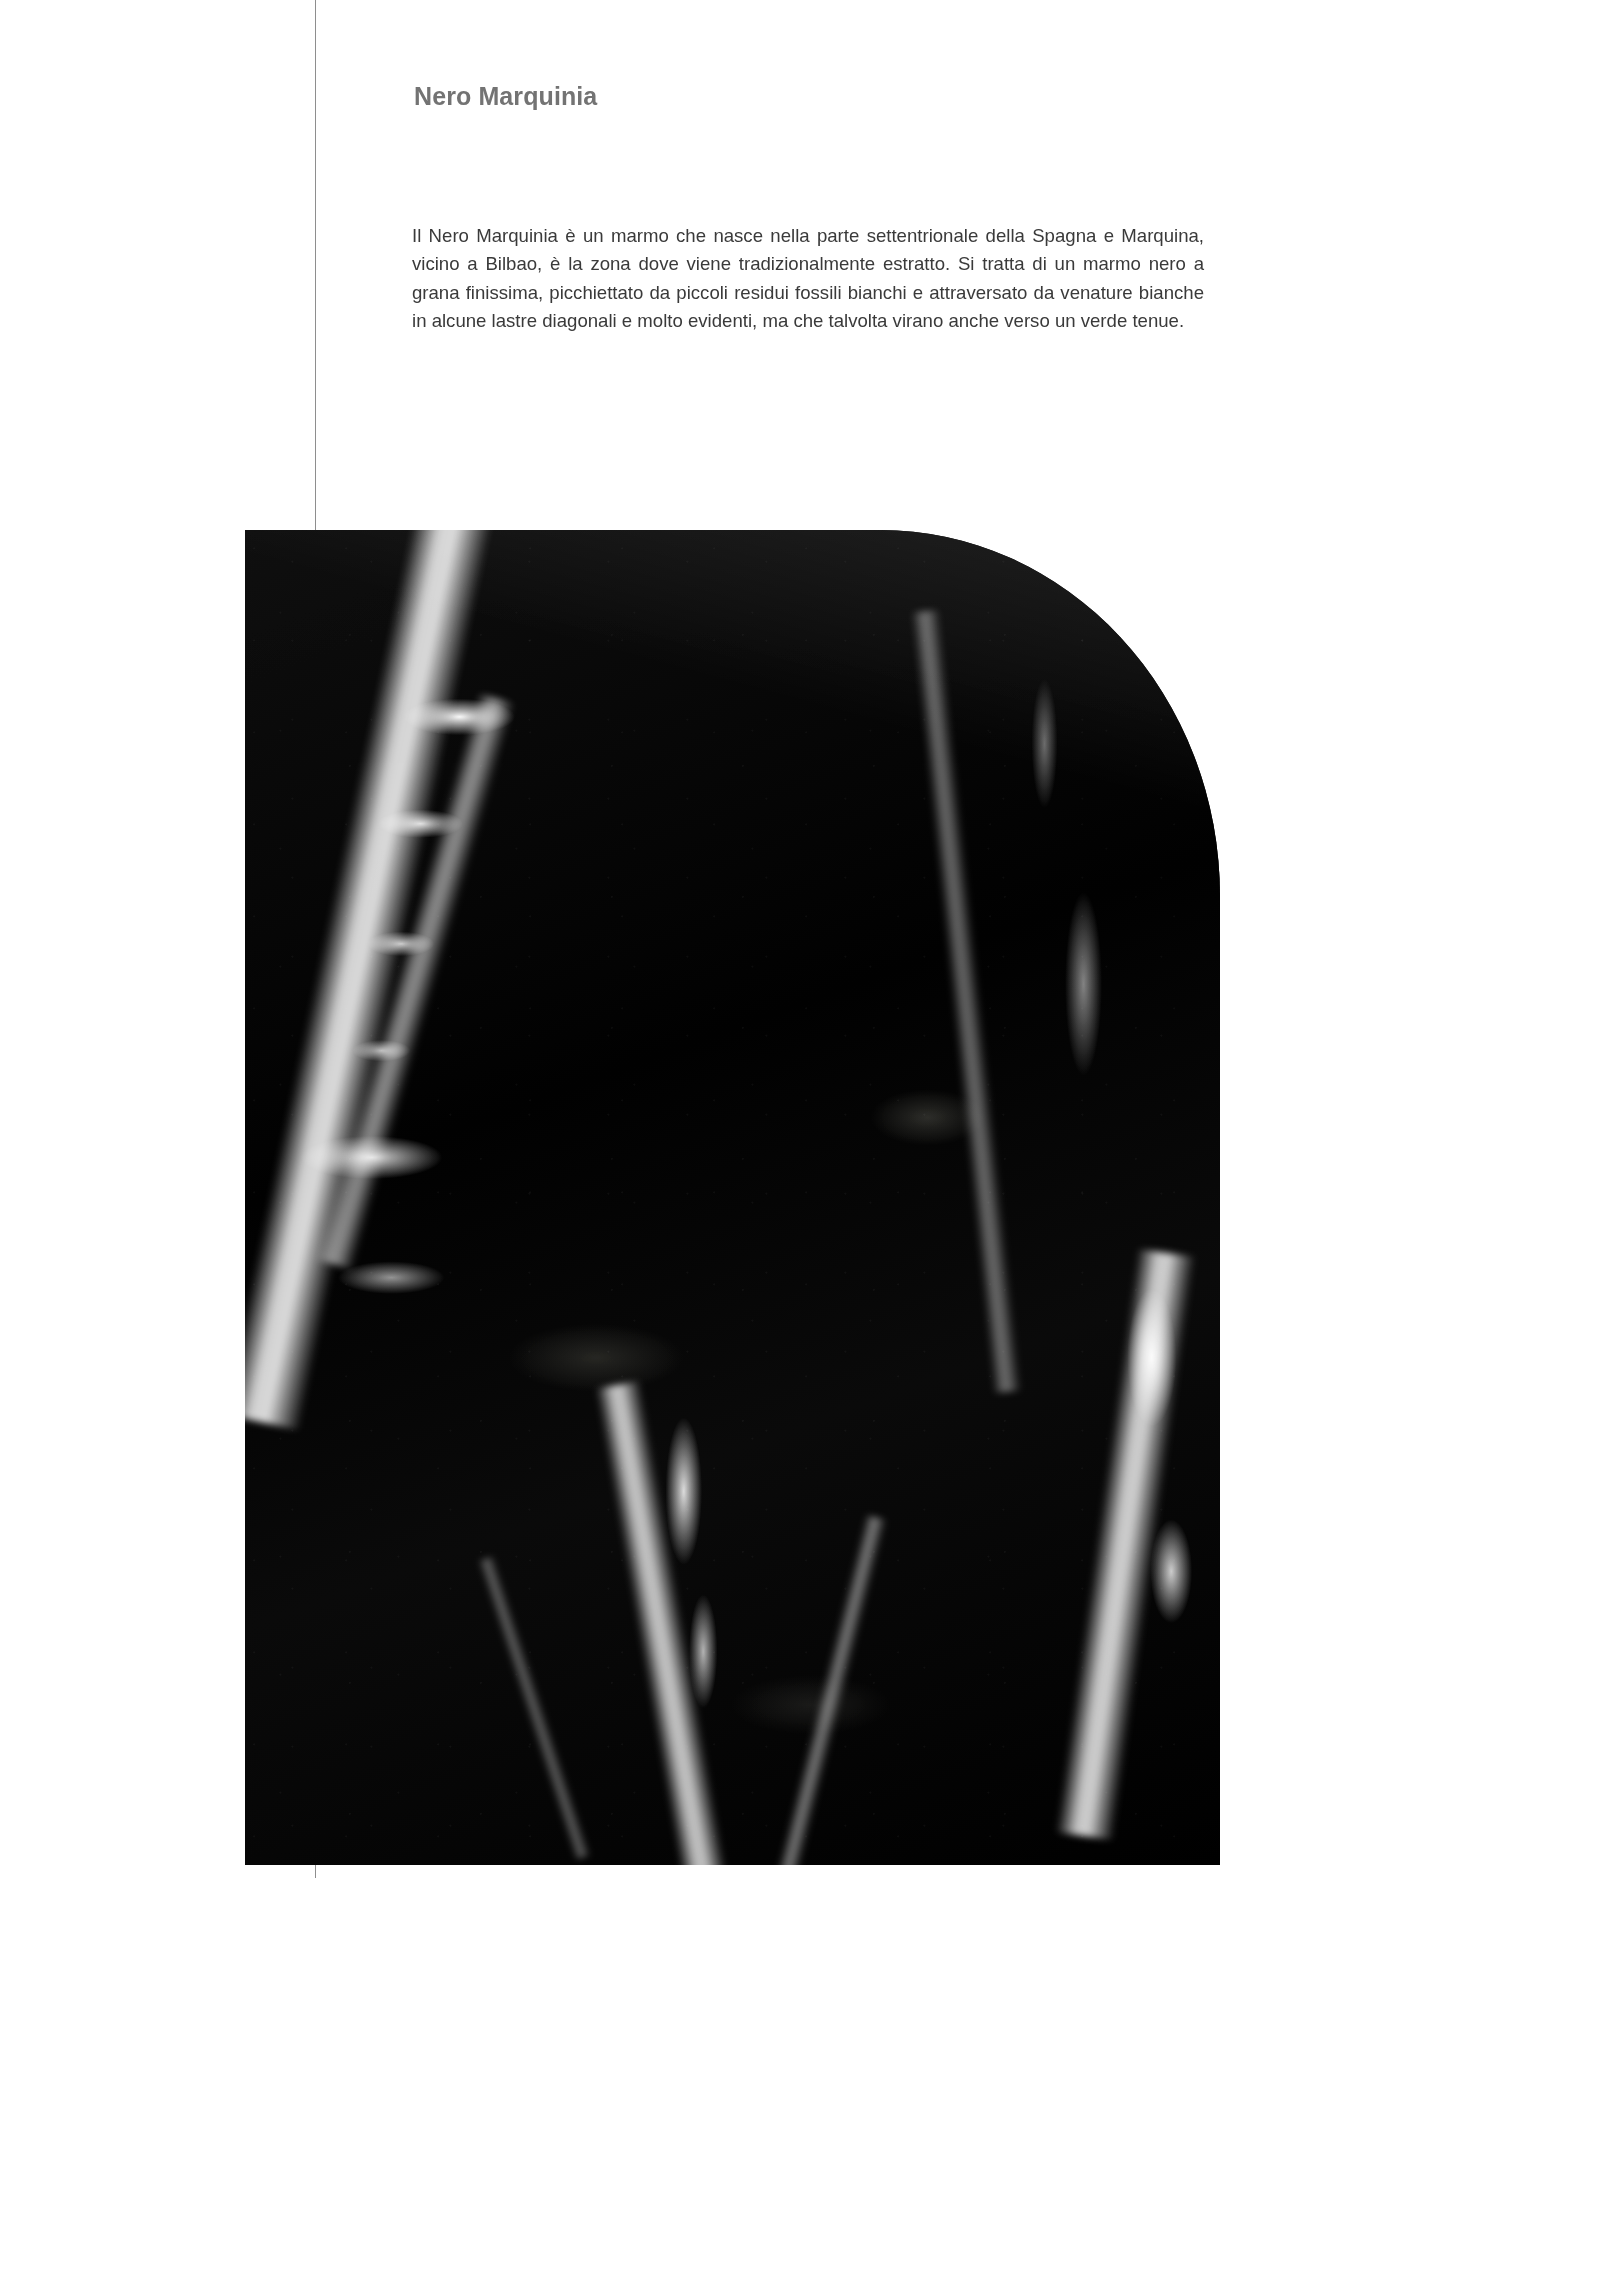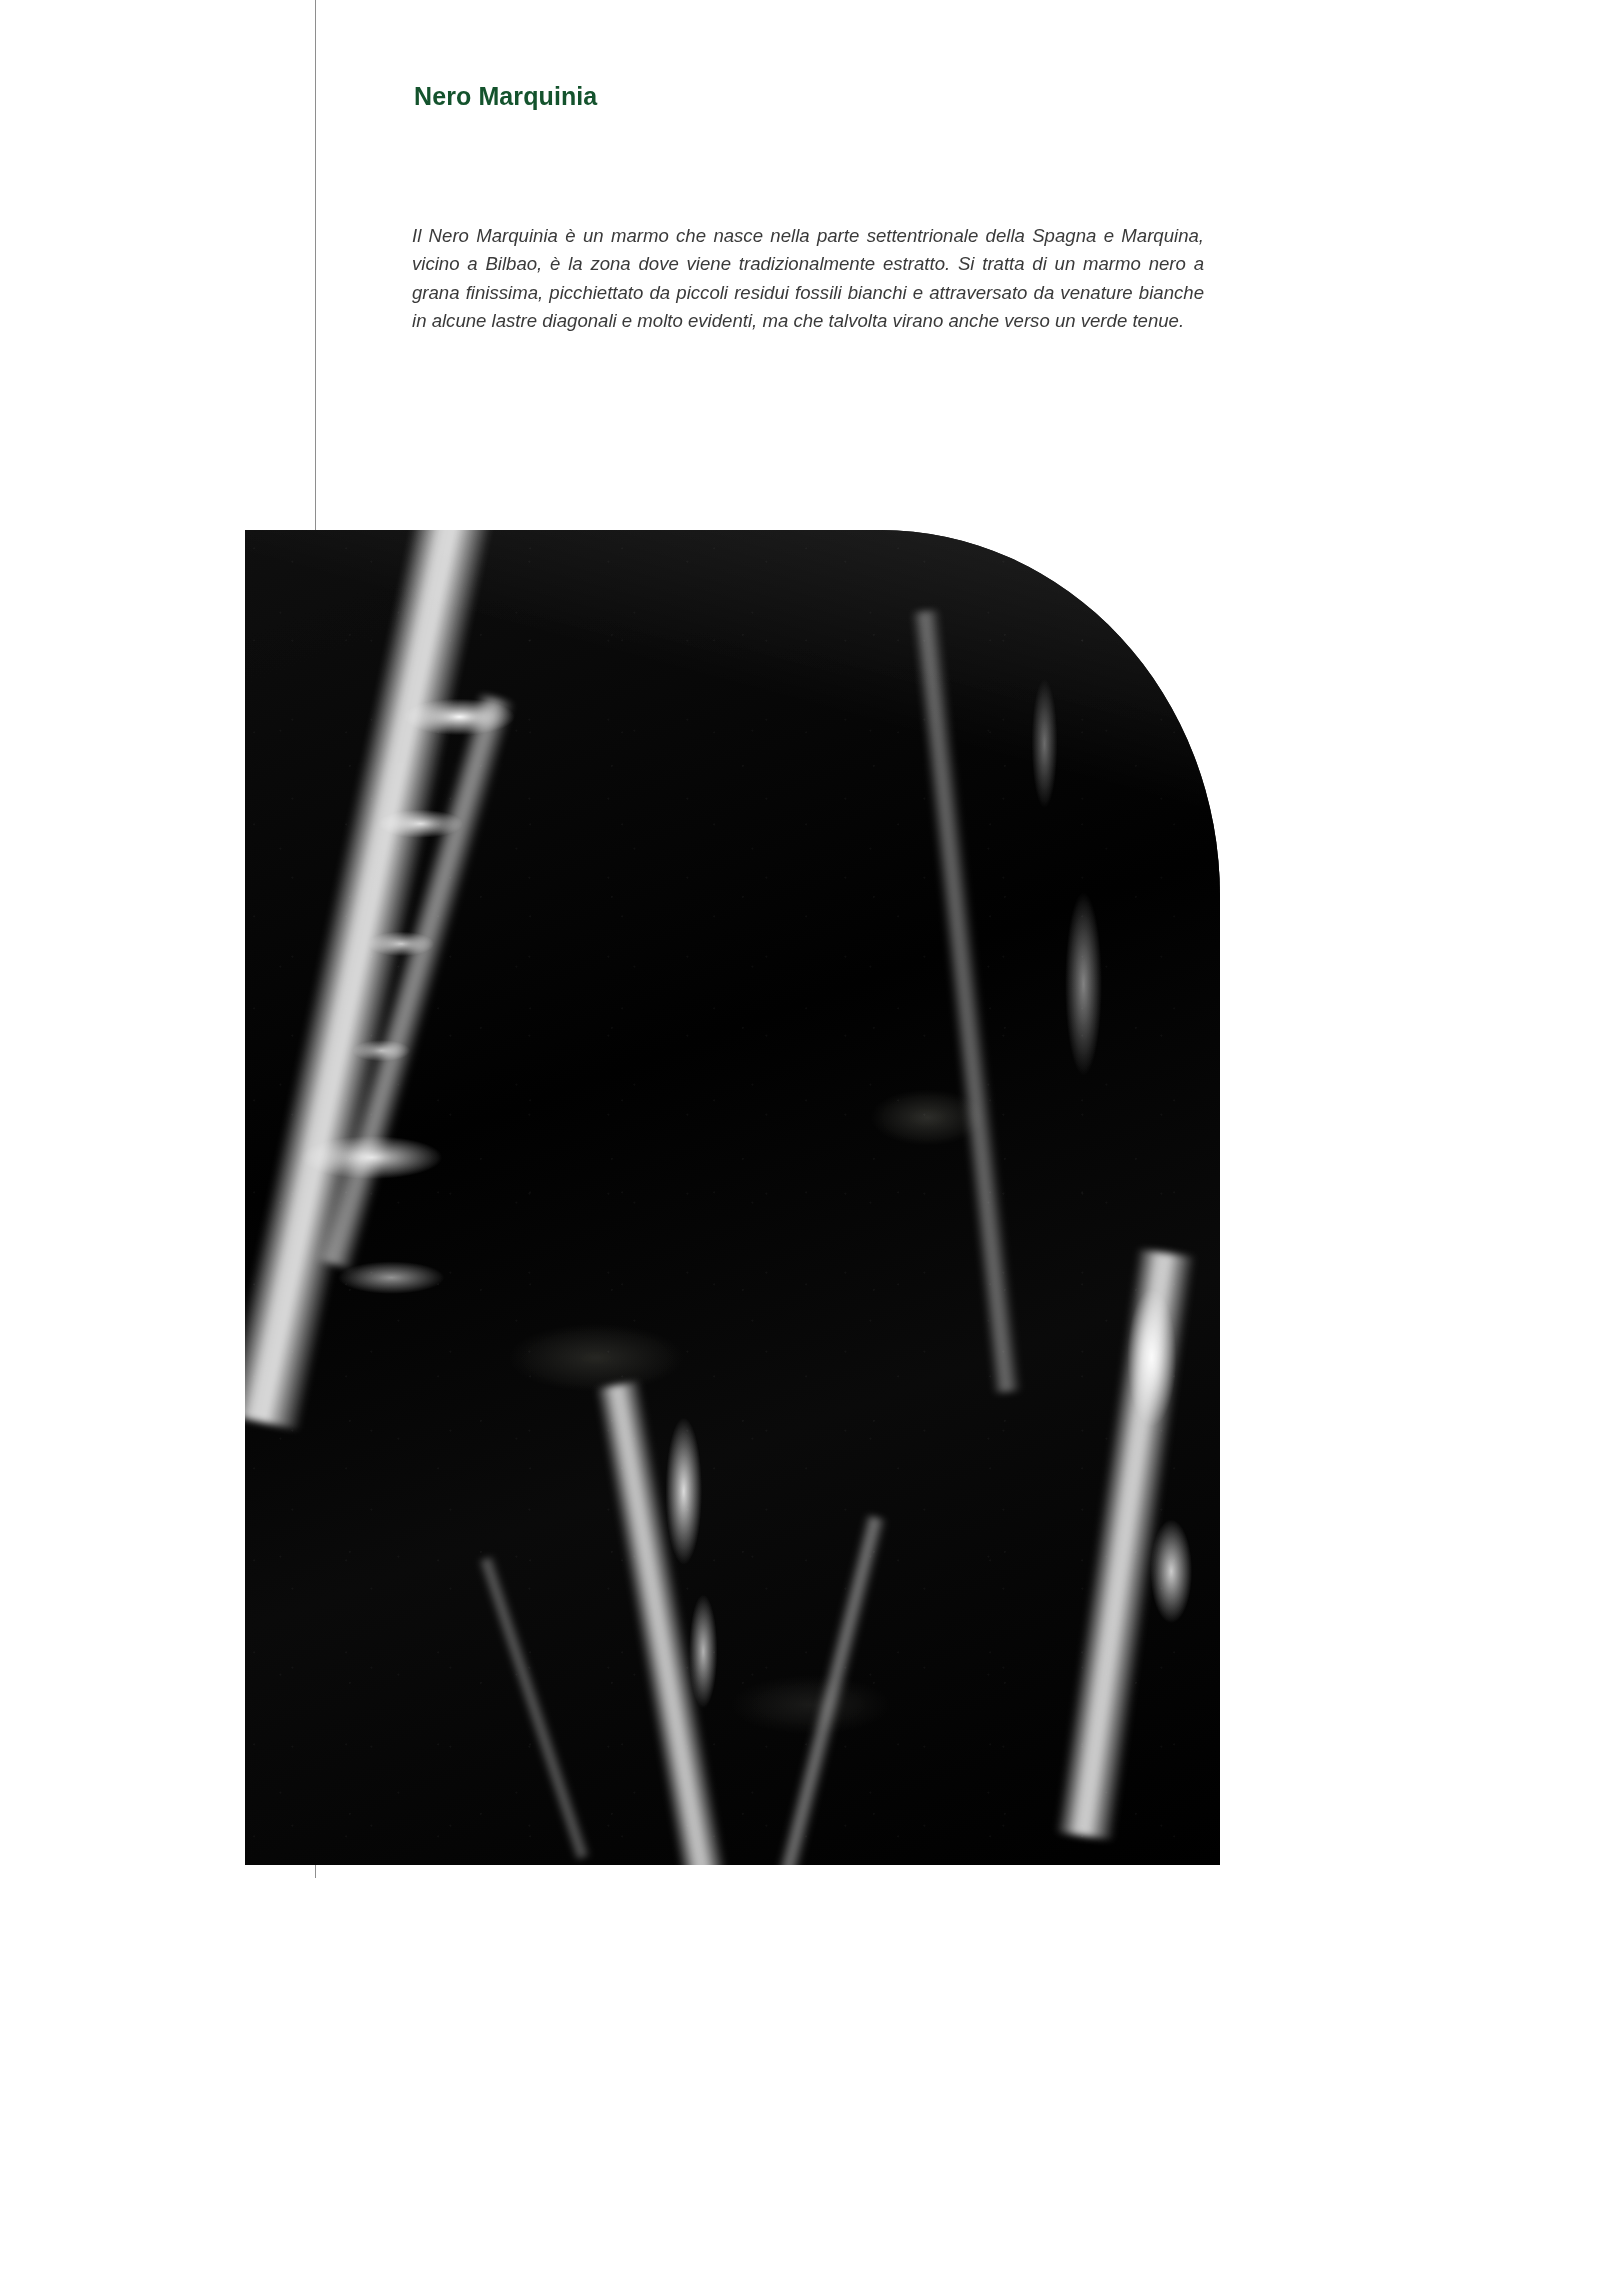--- a/index.html
+++ b/index.html
@@ -30,34 +30,33 @@
   }
 
   
   .title {
     position: absolute;
     left: 414px;
     top: 65px;
     font-size: 25px;
     font-weight: bold;
     letter-spacing: 0.1px;
-    color: #14532d;
+    color: #737373;
   }
 
   
   .body-copy {
     position: absolute;
     left: 412px;
     top: 222px;
     width: 792px;
     font-size: 18.6px;
     line-height: 1.53;
     text-align: justify;
     color: #3a3a3a;
-    font-style: italic;
   }
   .body-copy p {
     margin: 0;
   }
 
   
   .figure {
     position: absolute;
     left: 245px;
     top: 530px;

